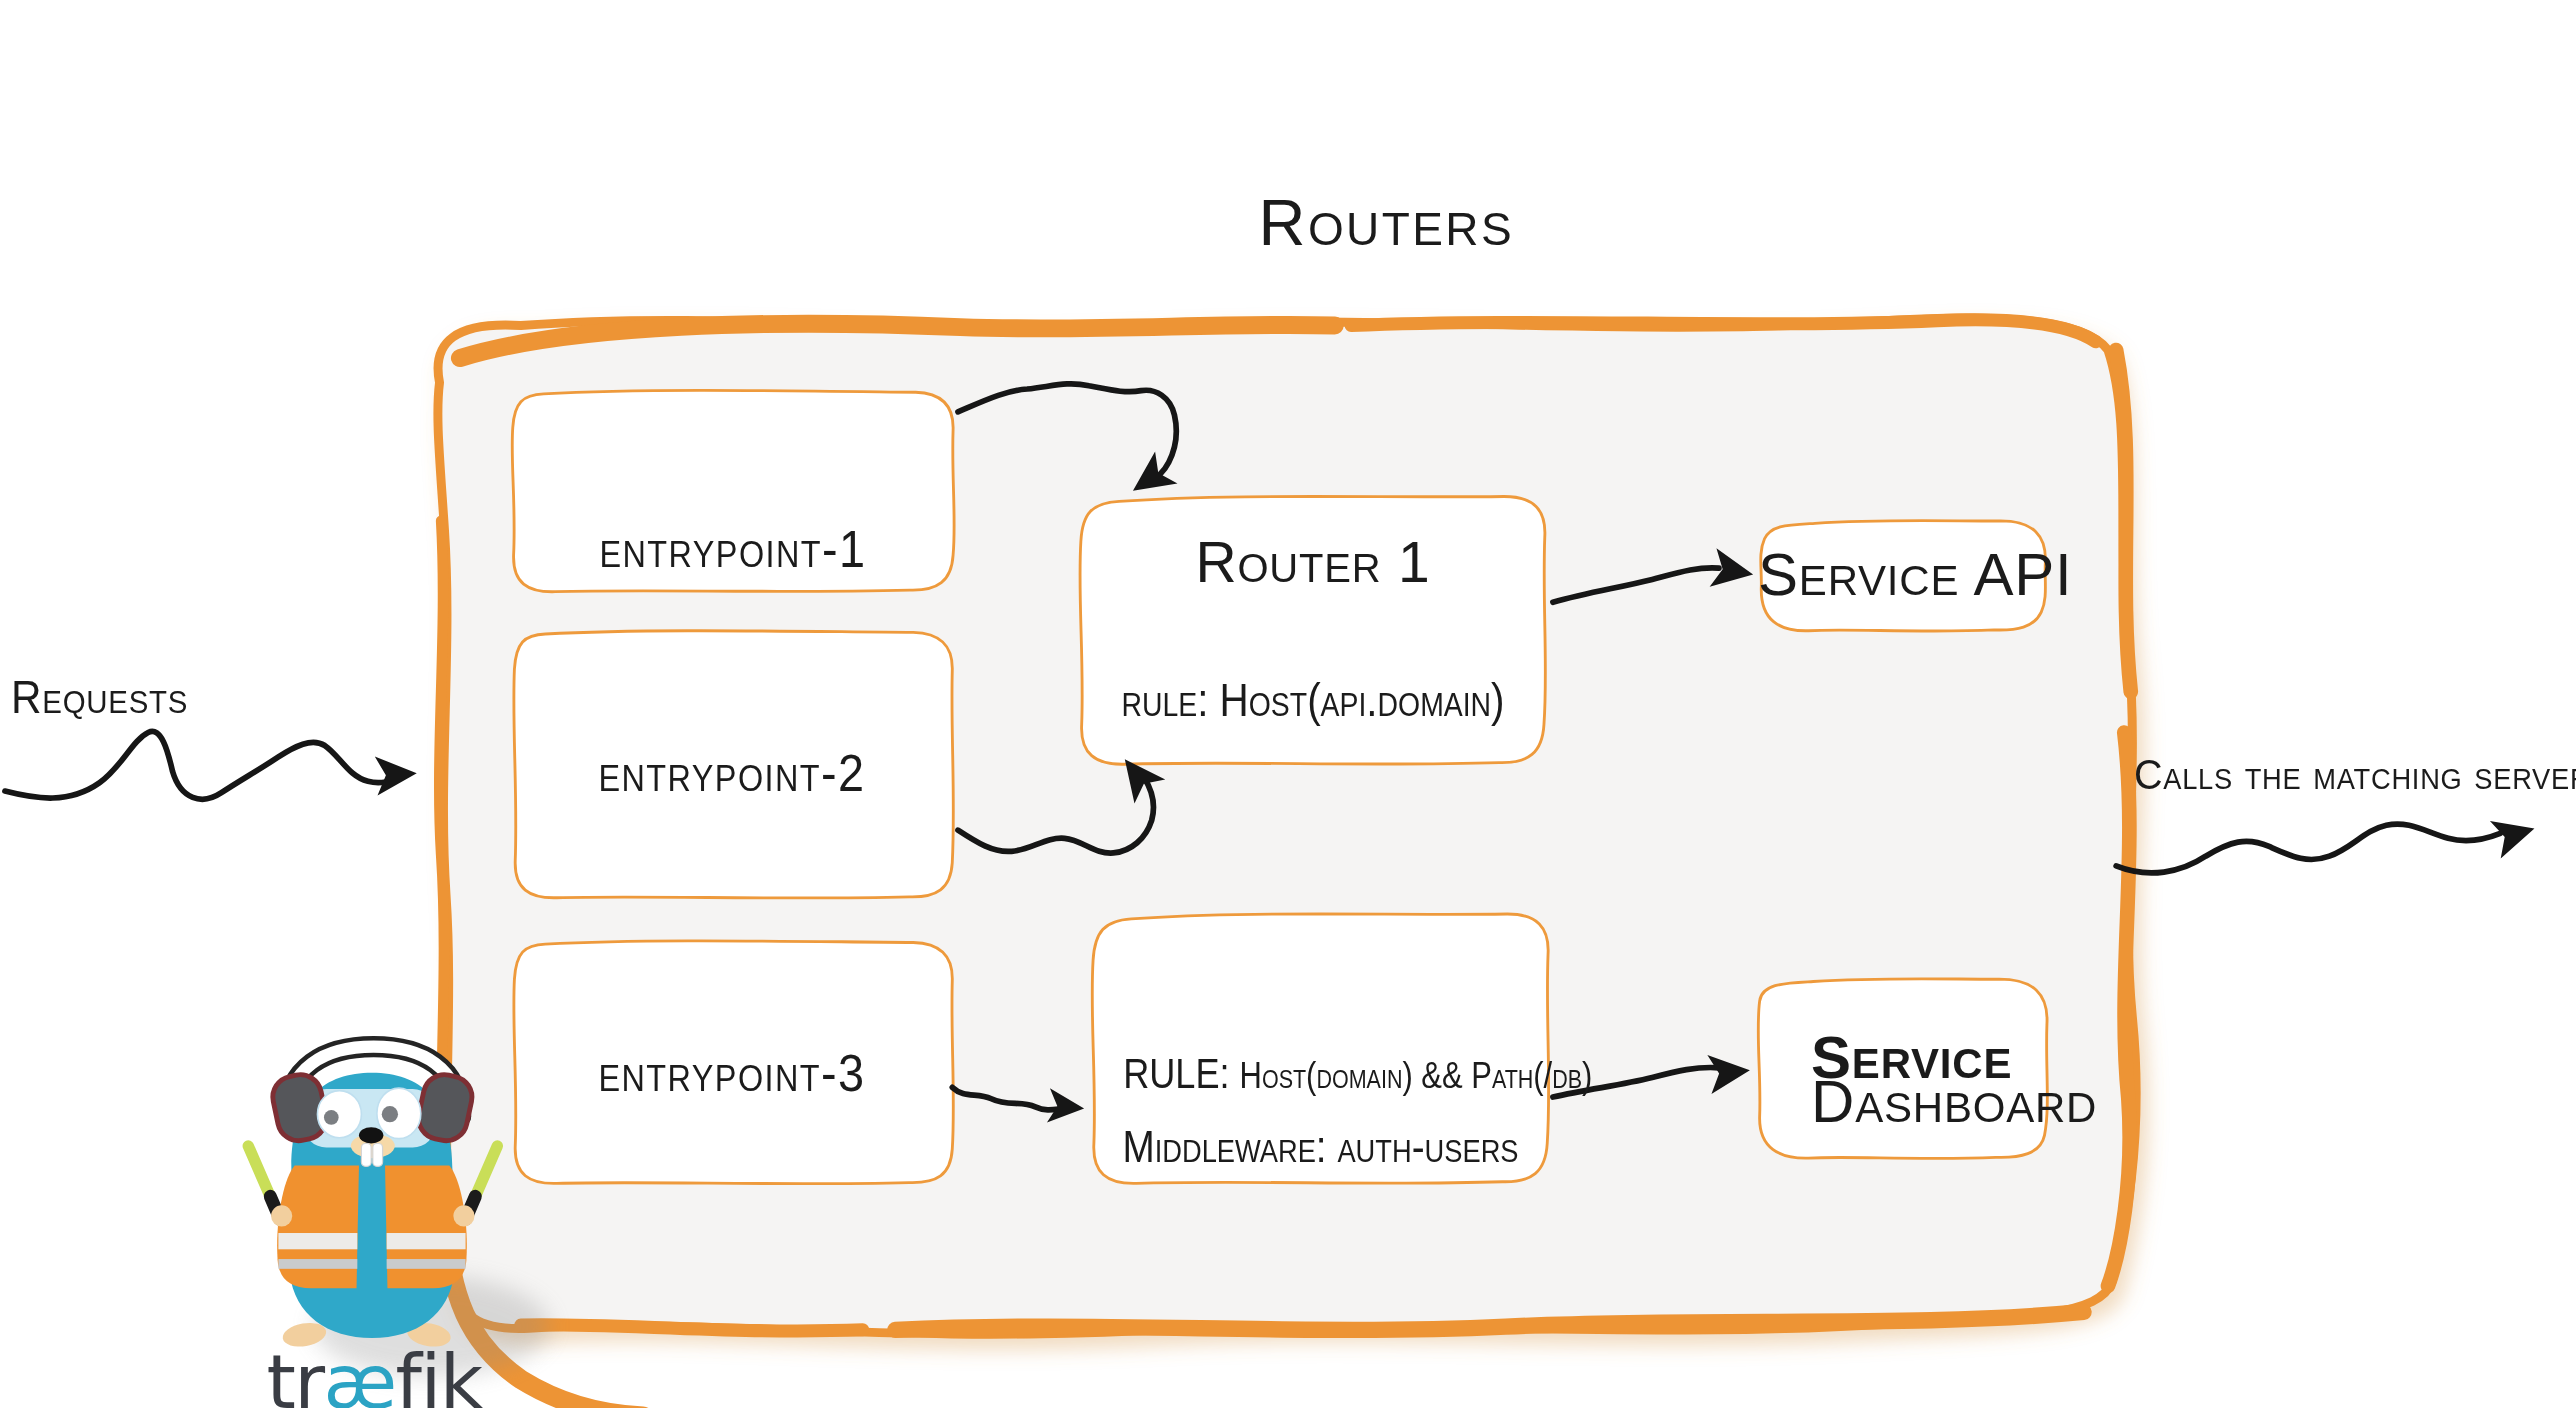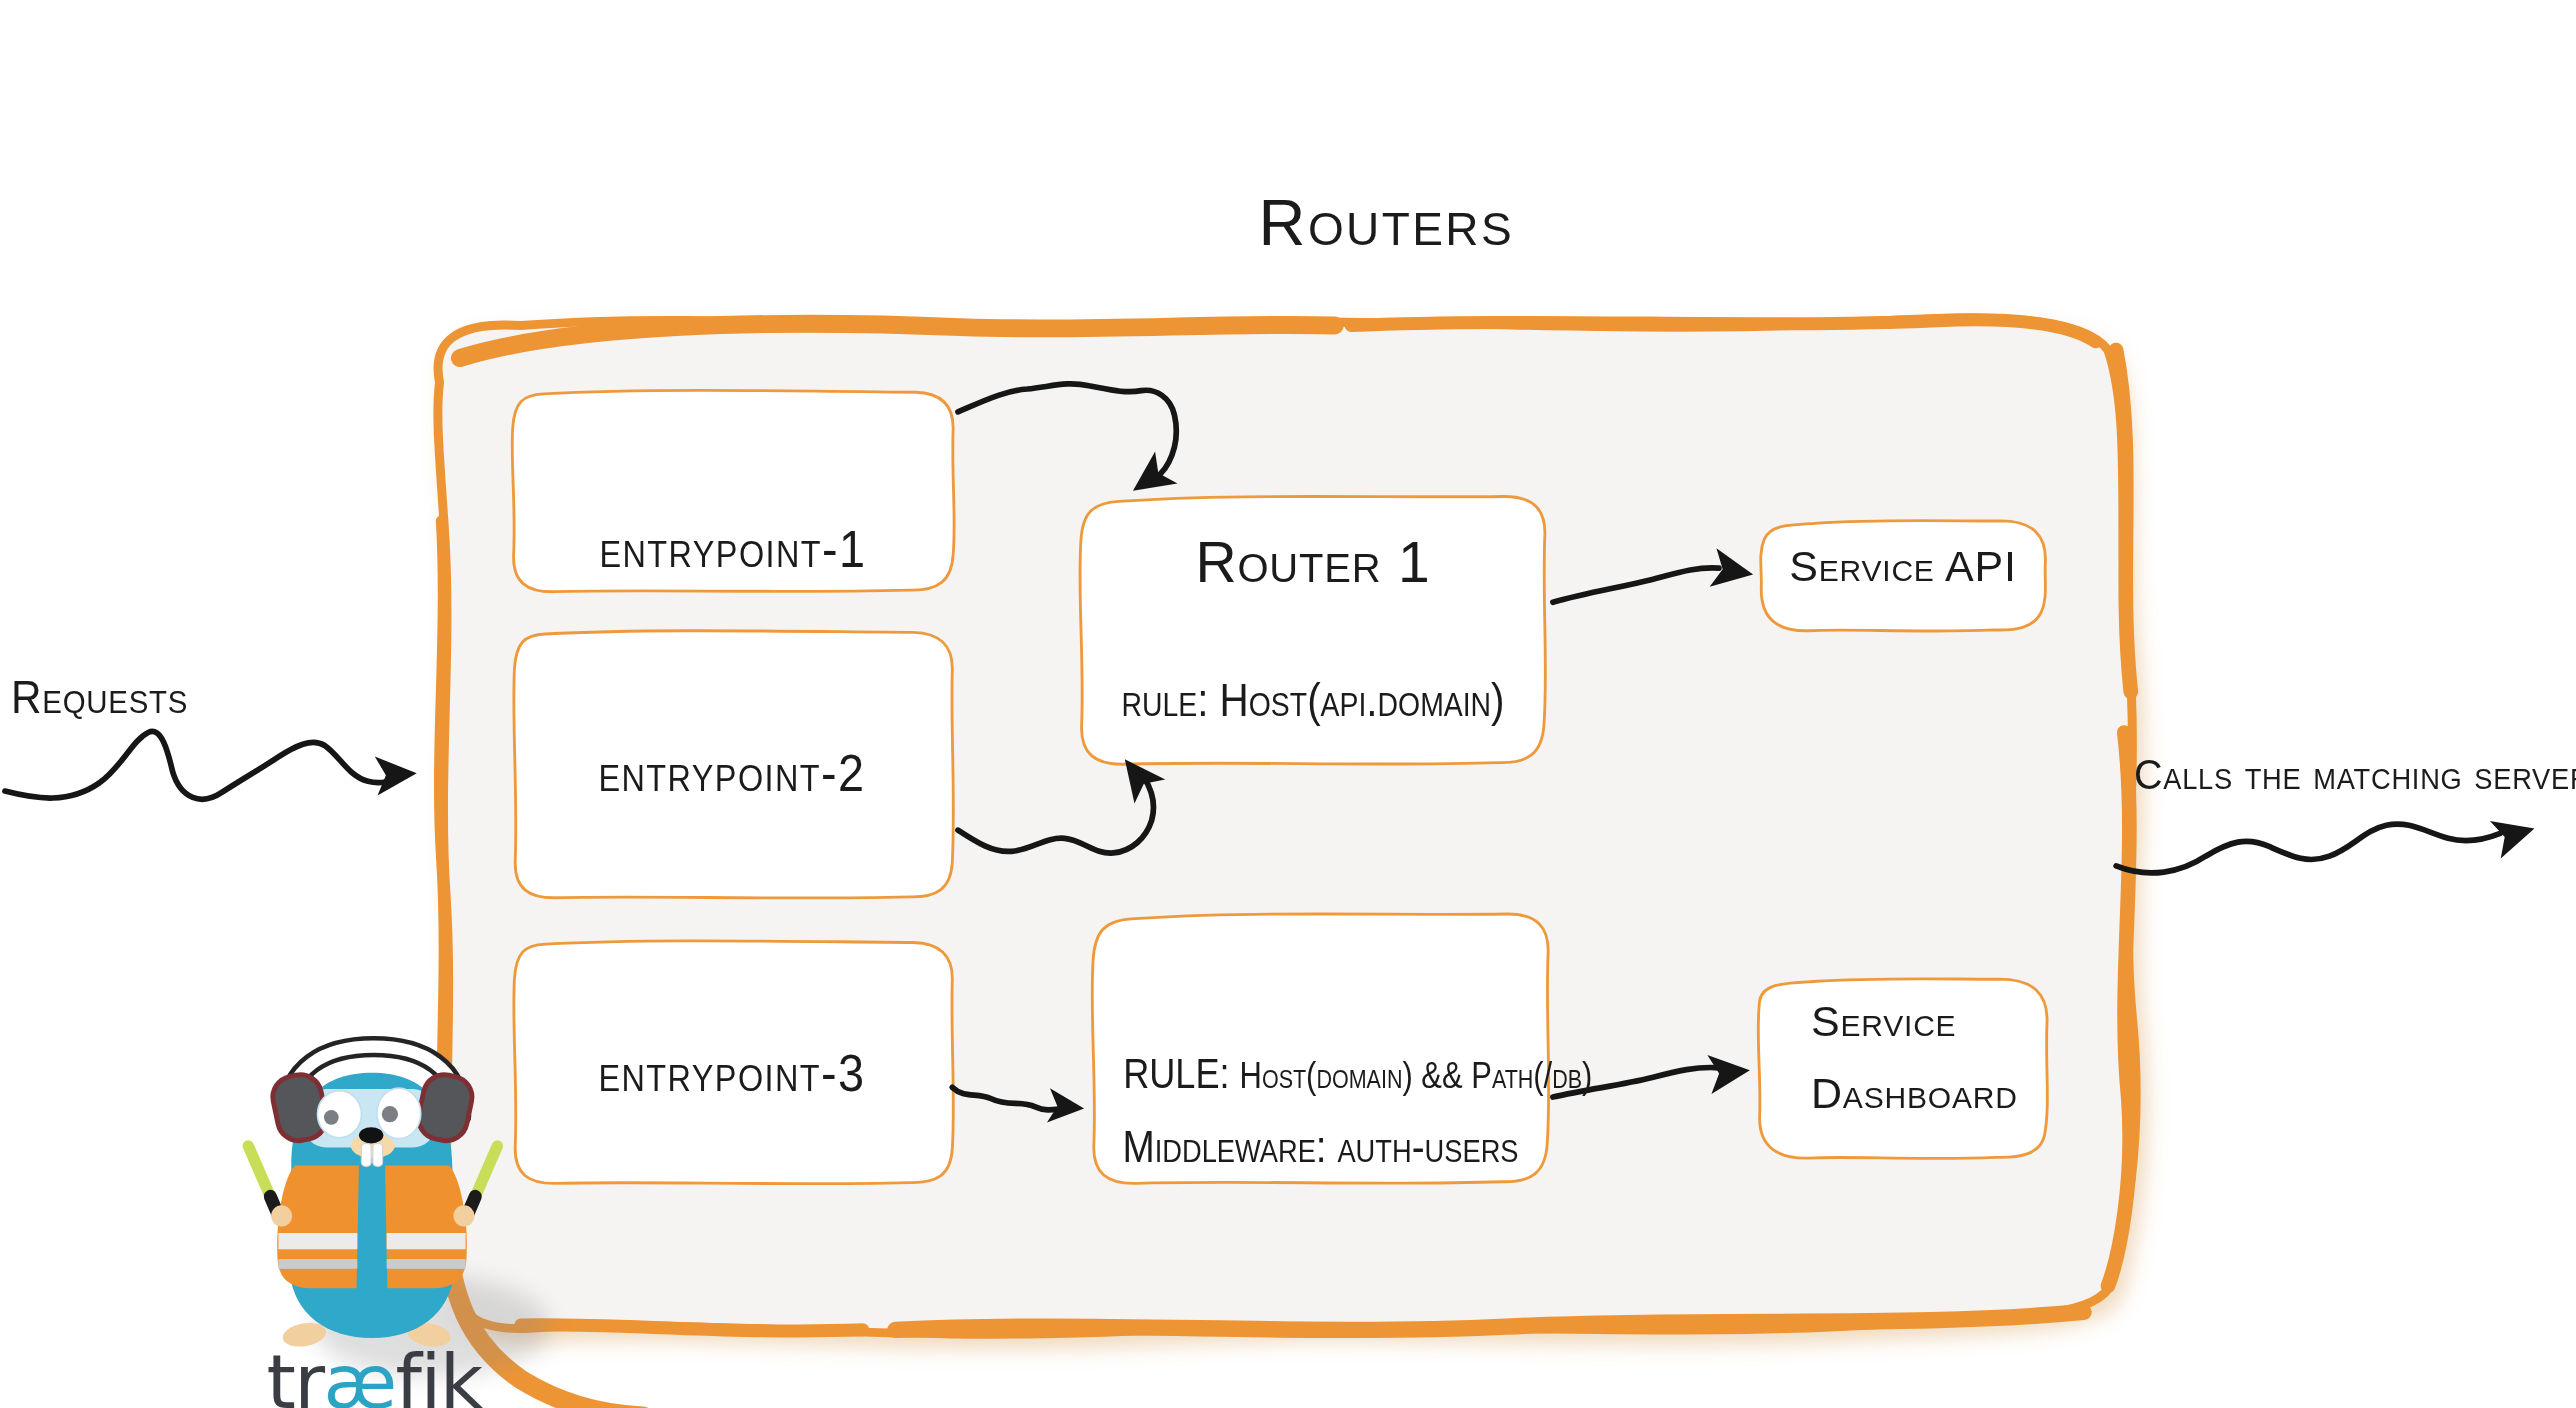--- a/index.html
+++ b/index.html
@@ -8,21 +8,21 @@
   .stage svg{position:absolute;left:0;top:0;}
   .lbl{position:absolute;line-height:1;font-variant:small-caps;color:#1b1b1b;white-space:nowrap;}
   .center{text-align:center;}
   .t-title{font-size:65px;letter-spacing:2.4px;text-align:right;}
   .t-entry{font-size:52px;letter-spacing:1.6px;transform:scaleX(.9);}
   .t-rtitle{font-size:57px;letter-spacing:0.8px;}
   .t-r1rule{font-size:47px;transform:scaleX(.86);}
   .t-r2rule{font-size:42px;transform:scaleX(.86);}
   .t-r2rule .val{font-size:36px;}
   .t-mw{font-size:44px;transform:scaleX(.88);}
-  .t-svc{font-size:43px;letter-spacing:0.8px;}
+  .t-svc{font-size:60px;letter-spacing:0.8px;}
   .t-req{font-size:46px;letter-spacing:0.8px;transform:scaleX(.92);transform-origin:left center;}
   .t-calls{font-size:42px;letter-spacing:0.8px;transform:scaleX(.94);transform-origin:left center;}
   .wordmark{position:absolute;left:260px;top:1345px;width:228px;text-align:center;
             font-family:"DejaVu Sans",sans-serif;font-size:75px;letter-spacing:-1.6px;
             color:#3A3D44;line-height:1;}
   .wordmark .ae{color:#2BA3C4;}
 </style>
 </head>
 <body>
 
@@ -162,21 +162,21 @@
   <div class="lbl center t-r1rule" style="left:1078px;top:676px;width:470px;">rule: Host(api.domain)</div>
 
   <div class="lbl center t-r2rule" style="left:1091px;top:1053px;width:459px;">
     <span>RULE:</span>
     <span class="val">Host(domain) &amp;&amp; Path(/db)</span>
   </div>
   <div class="lbl center t-mw" style="left:1091px;top:1125px;width:459px;">Middleware: auth-users</div>
 
   <div class="lbl center t-svc" style="left:1758px;top:545px;width:290px;">Service API</div>
 
-  <div class="lbl t-svc" style="left:1811px;top:1000px;">Service</div>
+  <div class="lbl t-svc" style="left:1811px;top:1028px;font-weight:bold;">Service</div>
   <div class="lbl t-svc" style="left:1811px;top:1072px;">Dashboard</div>
 
   <div class="wordmark">
     <span>tr</span><span class="ae">æ</span><span>fik</span>
   </div>
 
 </div>
 
 
 </body></html>

